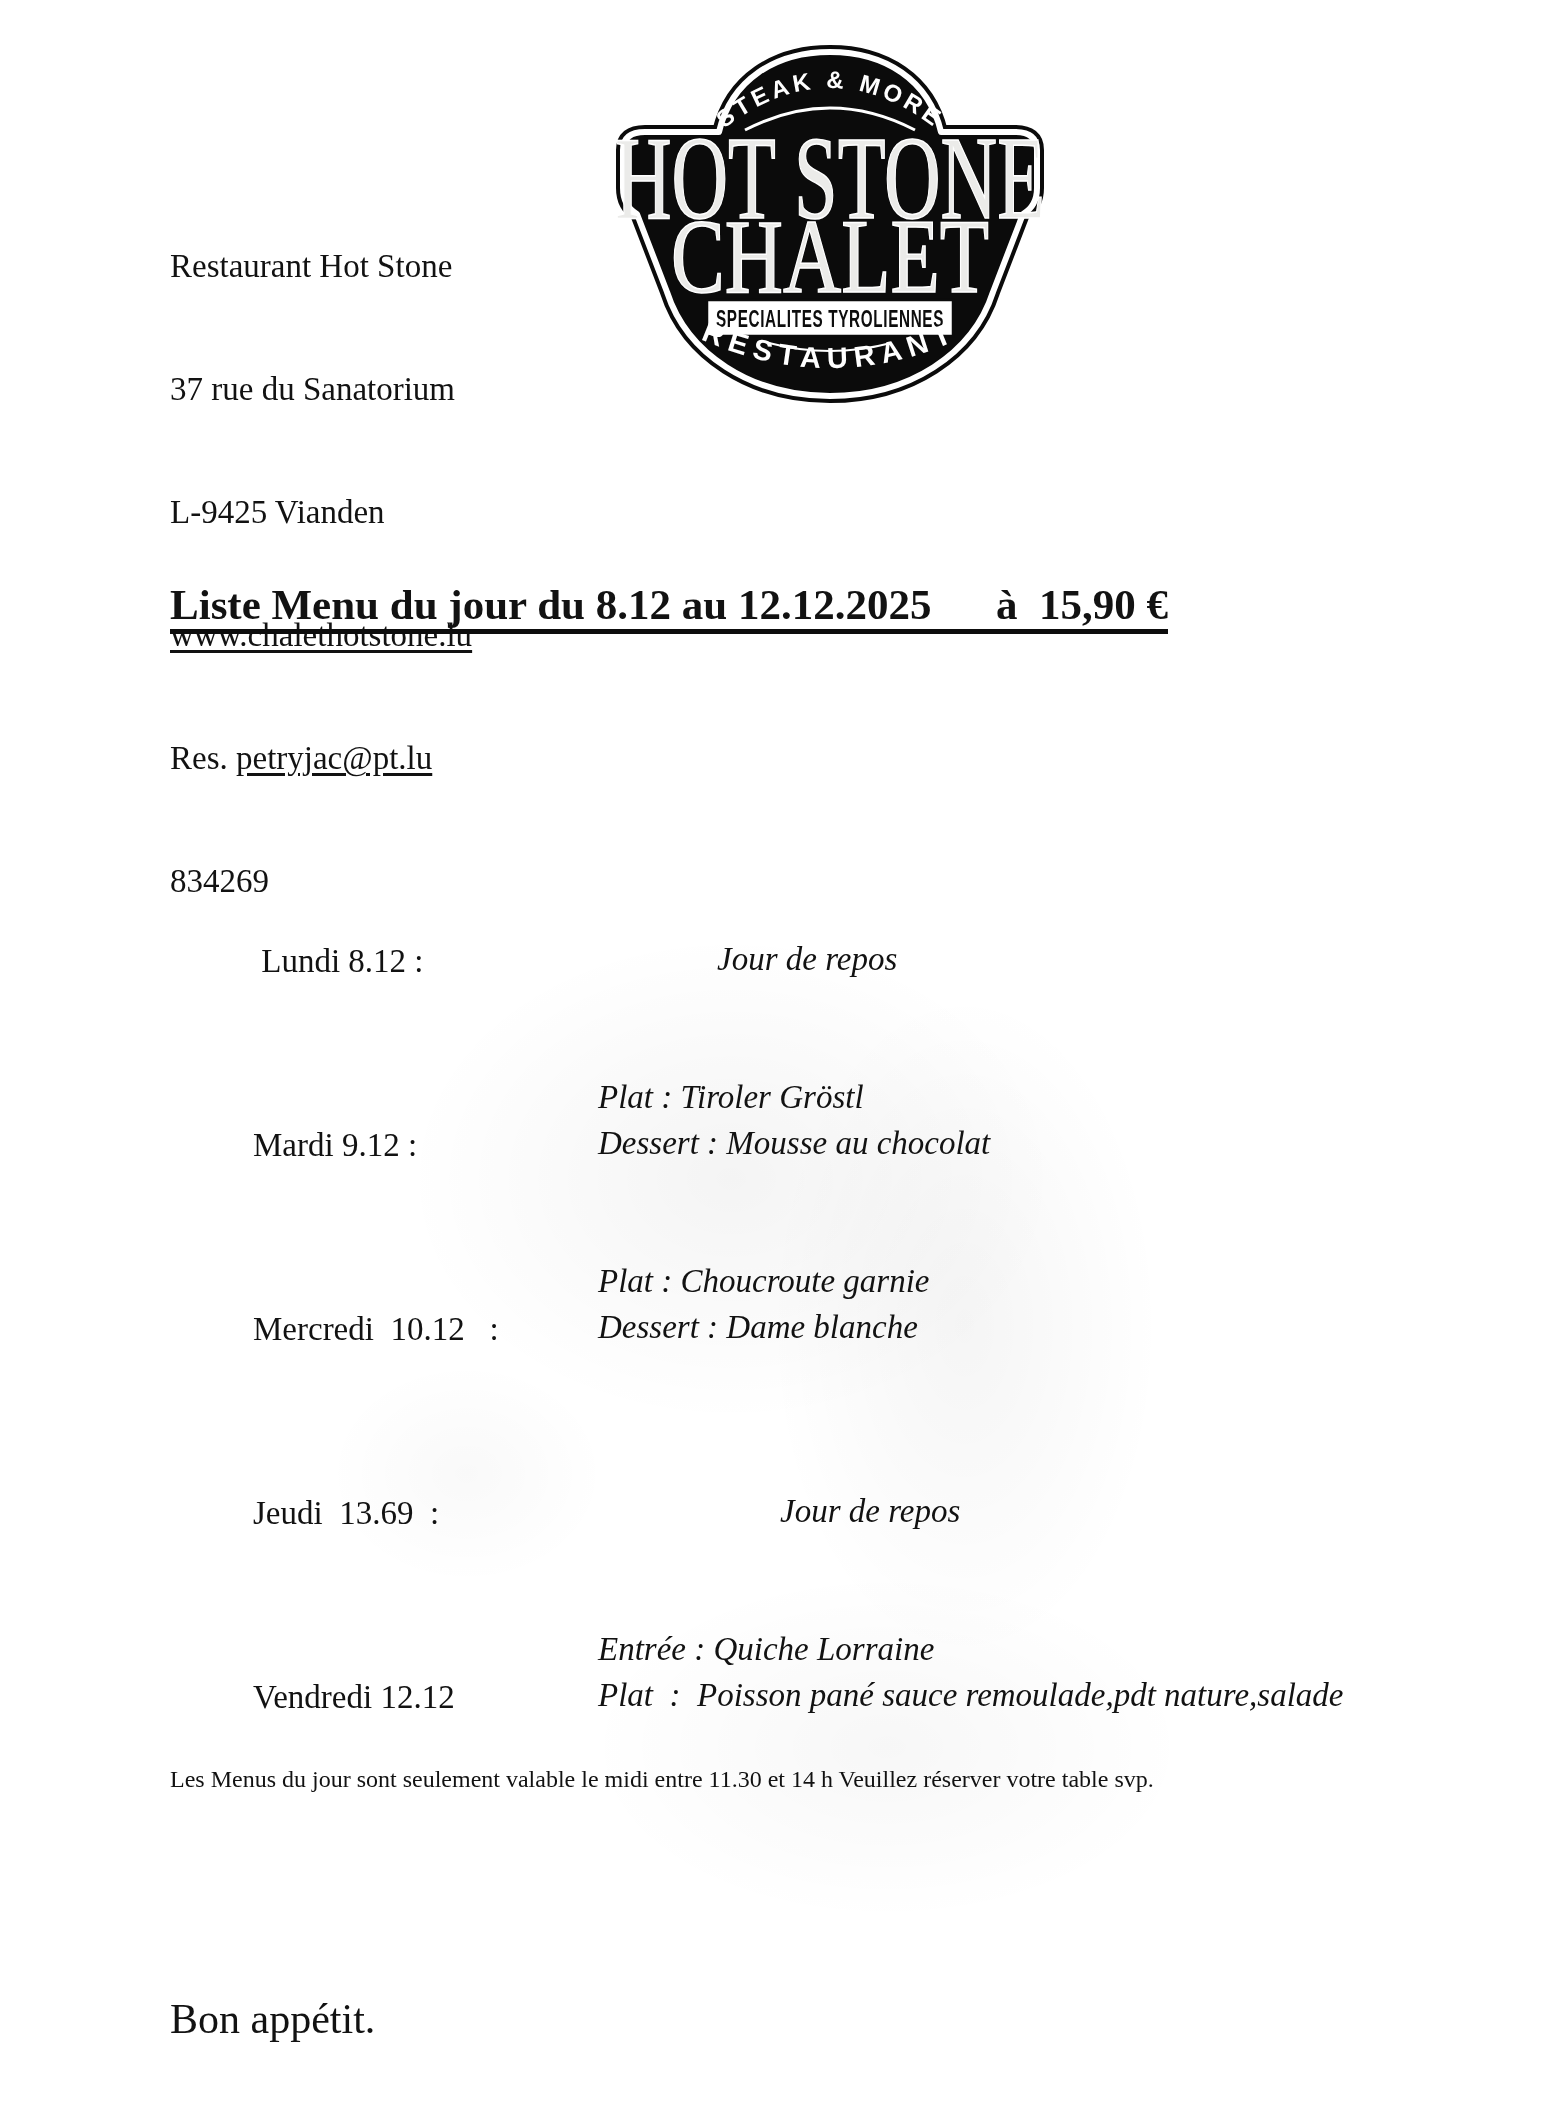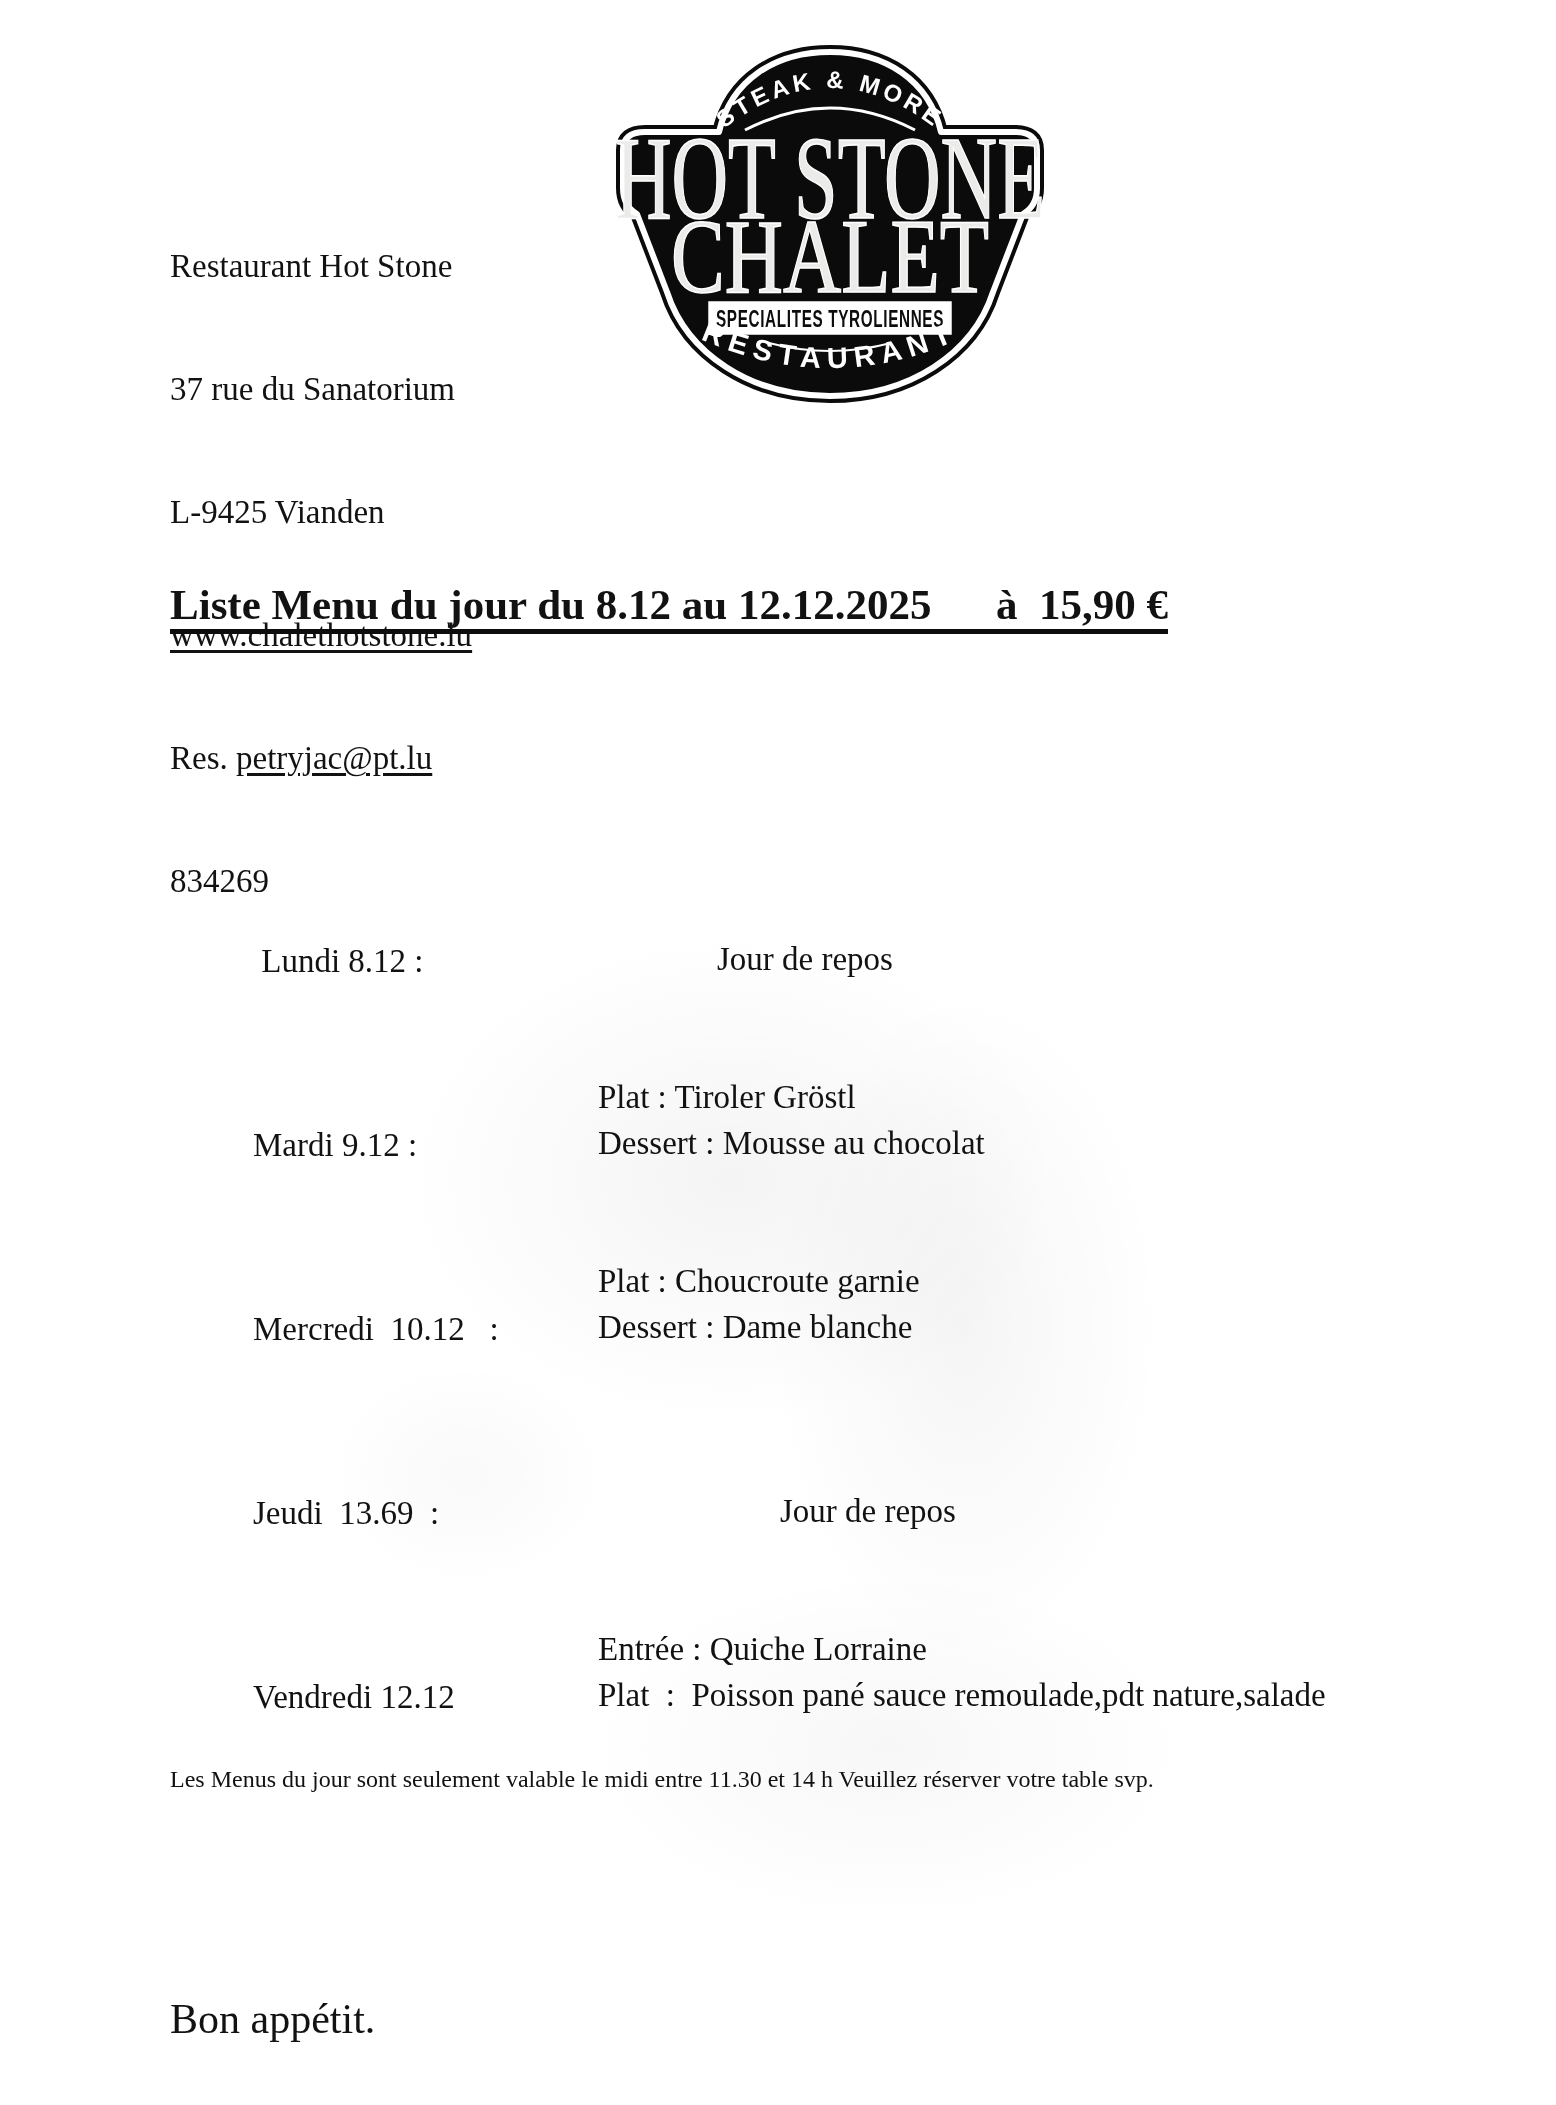--- a/index.html
+++ b/index.html
@@ -45,21 +45,21 @@
 
   .doc-title{
     position:absolute;left:170px;top:580px;
     font-size:43px;font-weight:bold;white-space:pre;
     display:inline-block;border-bottom:5px solid #0d0d0d;padding-bottom:0;
   }
 
   .menu{position:absolute;left:253px;top:798px;font-size:33px;}
   .menu-row{display:flex;height:184px;align-items:flex-end;}
   .day{width:345px;white-space:pre;line-height:42px;flex:none;}
-  .content{flex:none;}
+  .content{flex:none;font-style:italic;}
   .menu-line{white-space:pre;line-height:46px;}
   .row-0 .rest{margin-left:119px;}
   .row-3 .rest{margin-left:182px;}
 
   .note{
     position:absolute;left:170px;top:1756px;width:1280px;
     font-size:24px;line-height:47px;
   }
   .closing{position:absolute;left:170px;top:1995px;font-size:42px;}
 </style>

